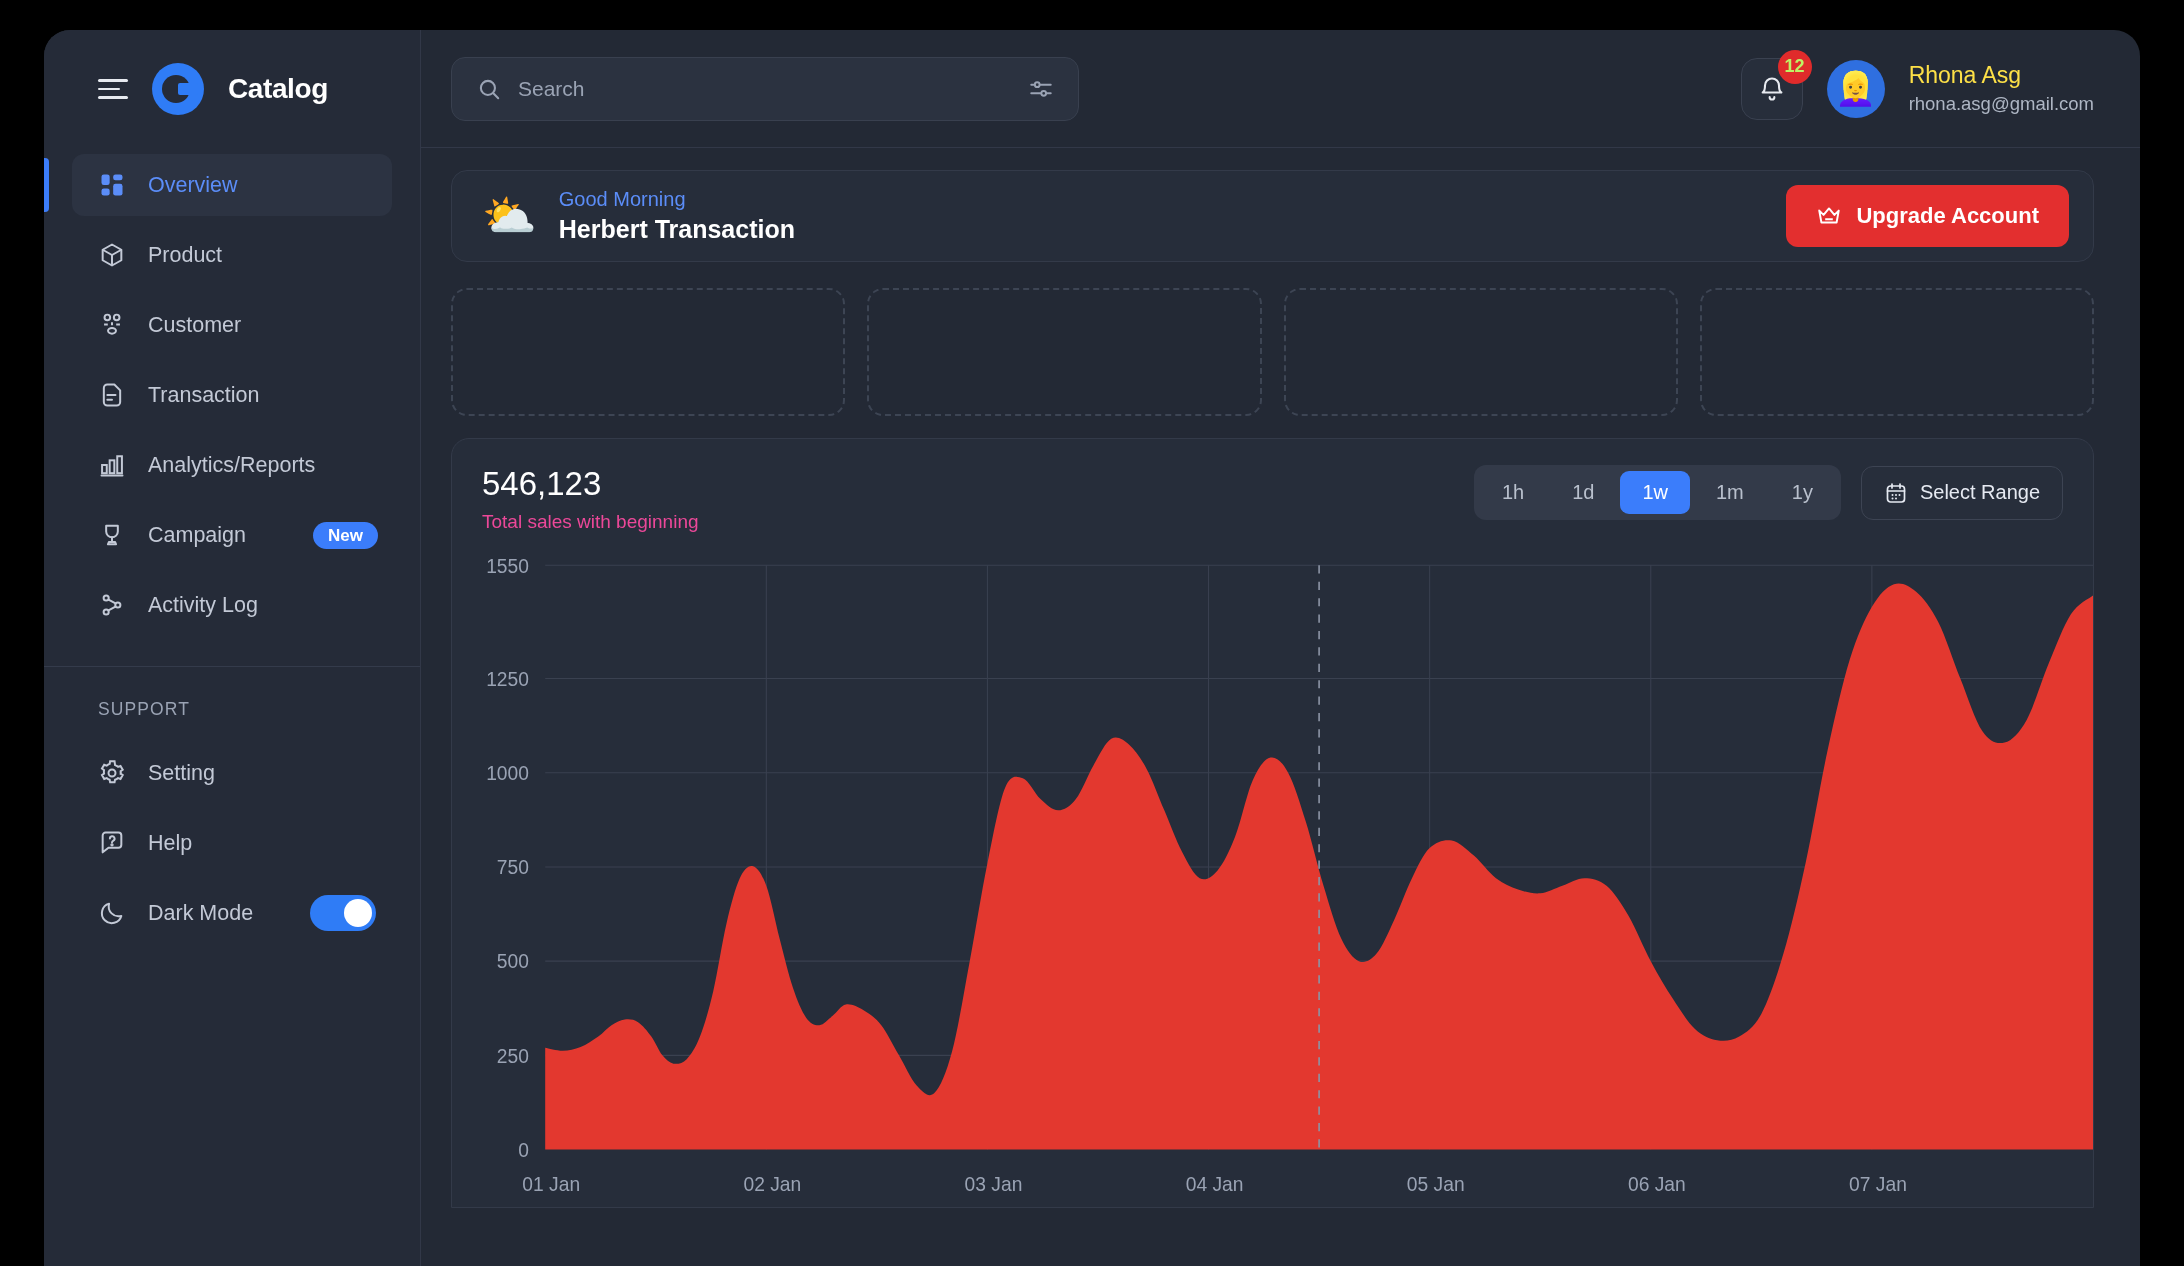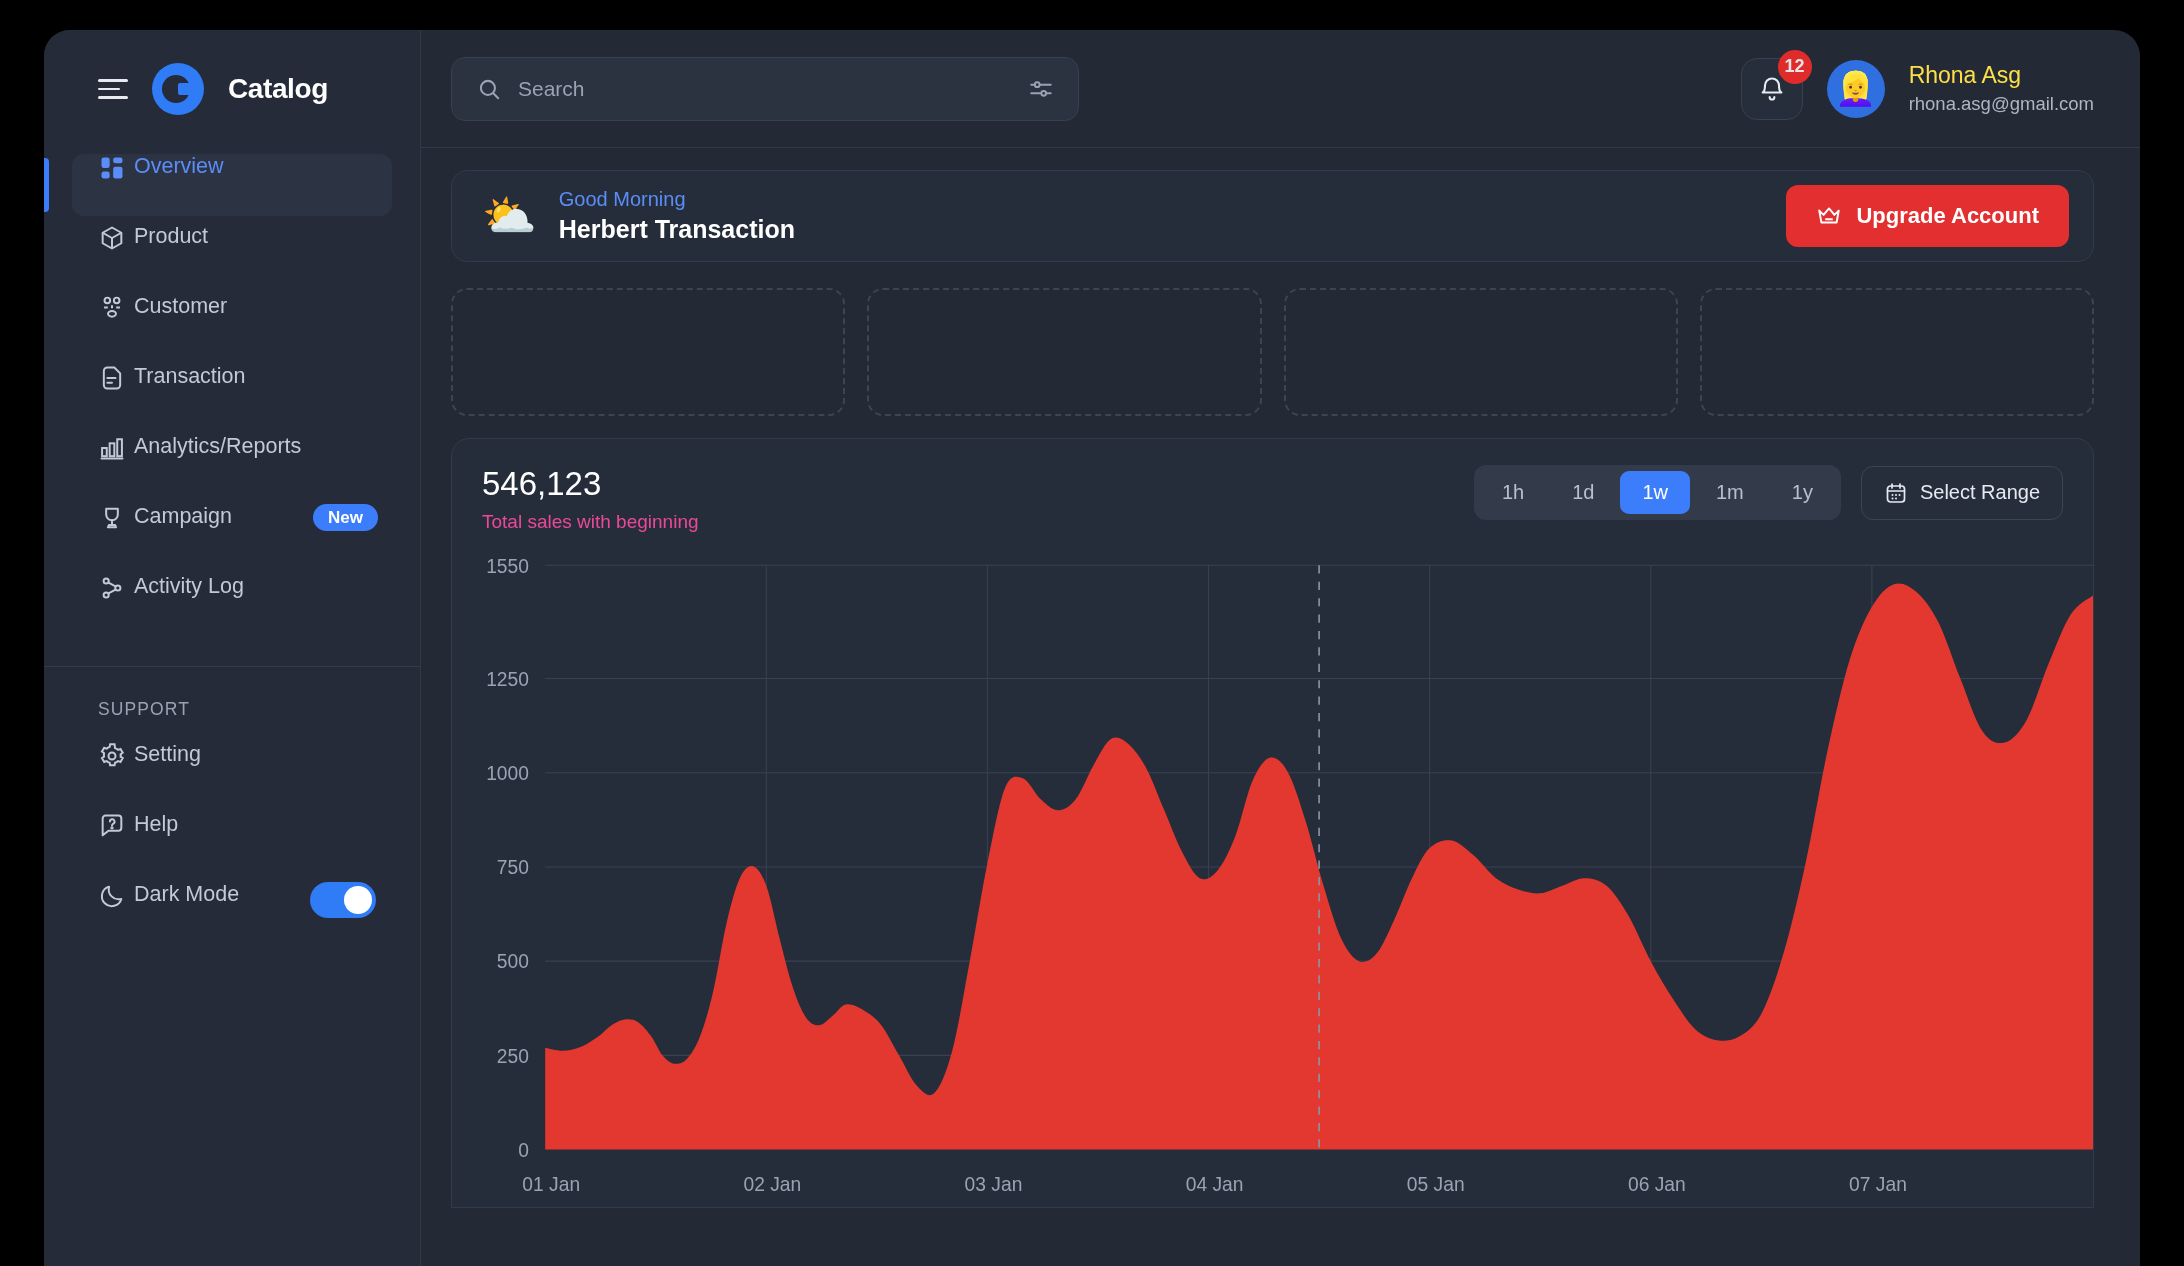--- a/index.html
+++ b/index.html
@@ -54,22 +54,22 @@
     font-weight: bold;
     color: #ffffff;
     letter-spacing: -0.4px;
   }
 
   .nav-list { padding: 0 28px; margin-top: 6px; }
 
   .nav-item {
     position: relative;
     display: flex;
-    align-items: flex-start;
-    gap: 8px;
+    align-items: center;
+    gap: 22px;
     height: 62px;
     padding-left: 26px;
     border-radius: 12px;
     cursor: pointer;
     color: #c3c9d6;
     font-size: 21.5px;
     margin-bottom: 8px;
   }
   .nav-item .nav-ico { width: 28px; height: 28px; flex: 0 0 28px; display: block; }
   .nav-item.active {
@@ -178,21 +178,21 @@
     position: relative;
     display: flex; align-items: center; justify-content: center;
     cursor: pointer;
   }
   .bell-badge {
     position: absolute;
     top: -9px; right: -10px;
     min-width: 34px; height: 34px;
     padding: 0 6px;
     background: #e02b2b;
-    color: #e5e5e5;
+    color: #bef264;
     border-radius: 999px;
     font-size: 18px;
     font-weight: bold;
     display: flex; align-items: center; justify-content: center;
   }
 
   .avatar {
     width: 58px; height: 58px; border-radius: 50%;
     background: #2f6fe0;
     display: flex; align-items: center; justify-content: center;

